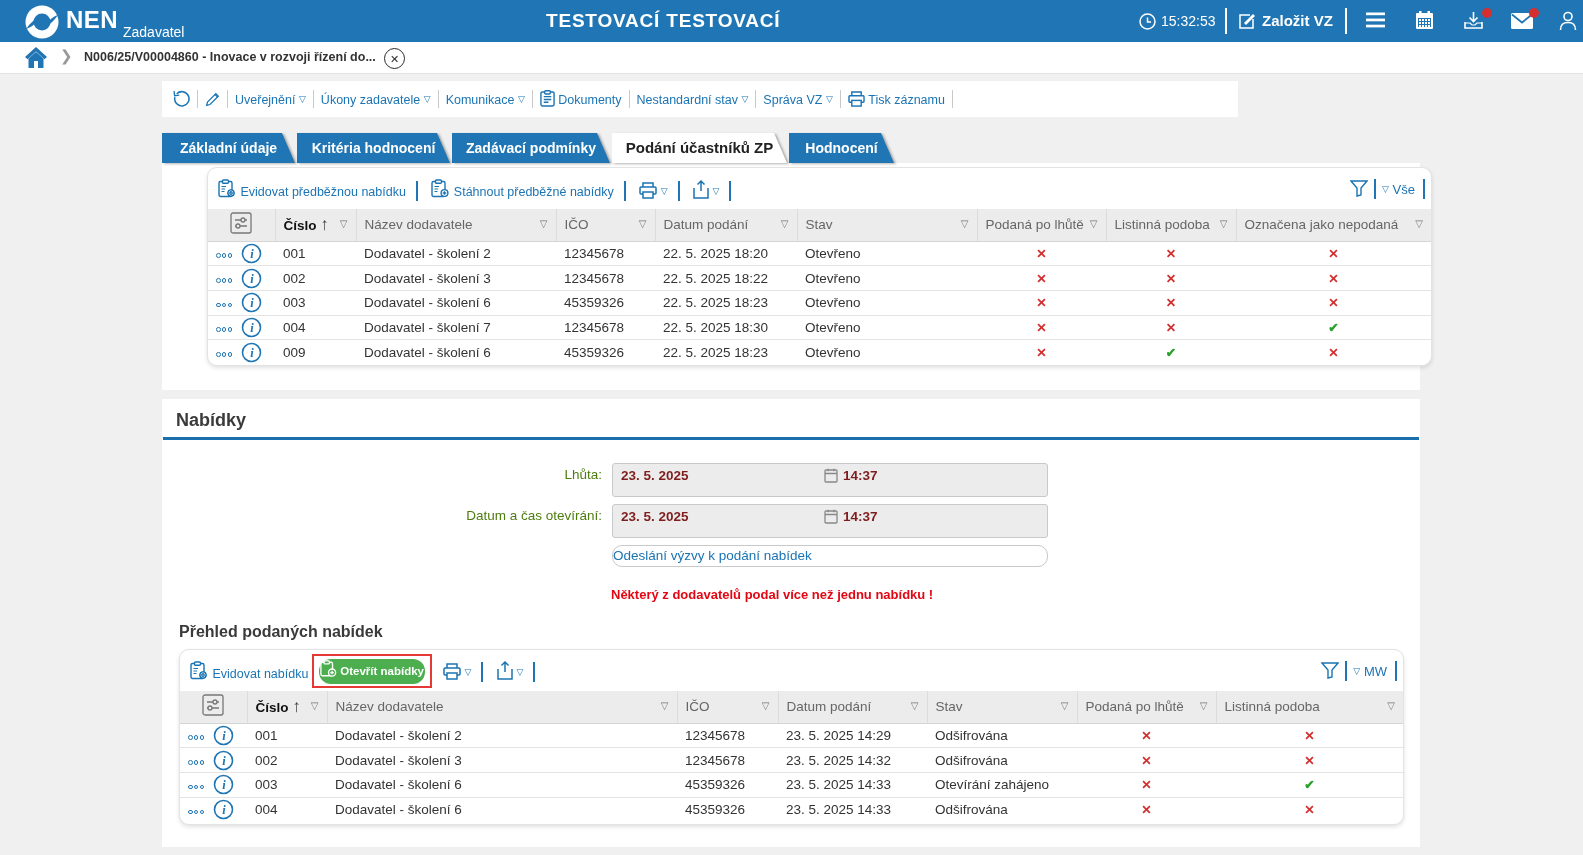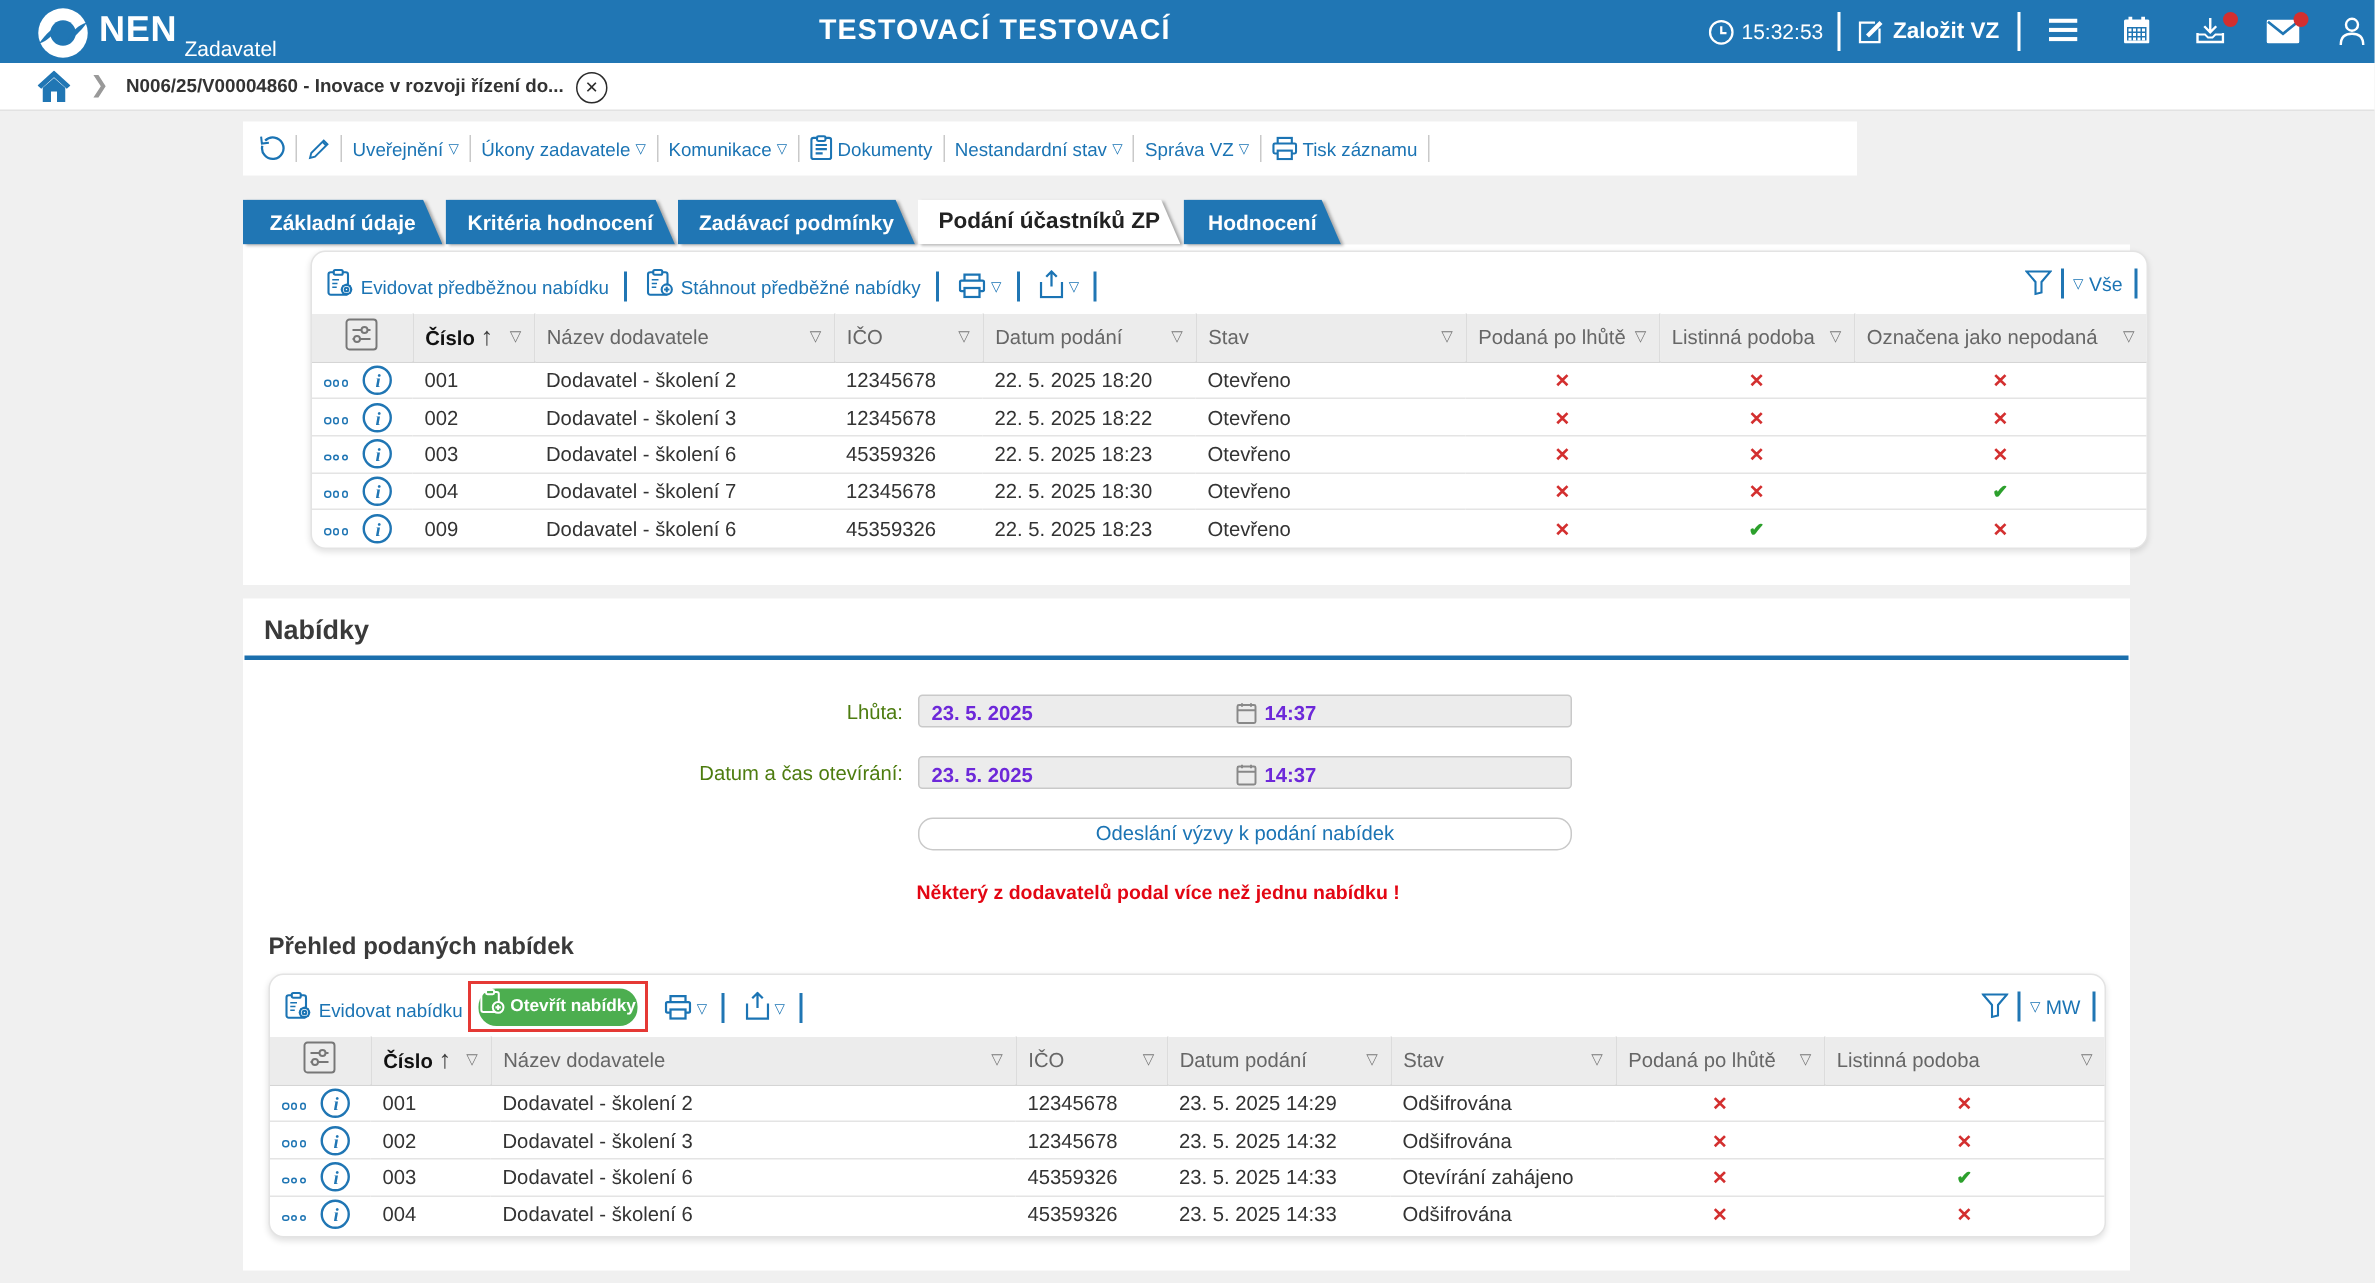--- a/index.html
+++ b/index.html
@@ -52,26 +52,26 @@
   table.grid tr:last-child td { border-bottom:none; }
   th .flt { position:absolute; right:8px; top:9px; color:#777; font-size:10px; }
   .xmark { color:#d32f2f; font-weight:bold; text-align:center; font-size:12.5px; }
   .vmark { color:#2ca02c; font-weight:bold; text-align:center; font-size:12.5px; }
   .dots span { display:inline-block; width:4.6px; height:4.6px; border:1.4px solid #2076b4; border-radius:50%; margin-right:1.2px; }
   .iinfo2 { vertical-align:-6px; margin-left:8px; }
   
   #h-nab { position:absolute; left:14px; top:11px; font-size:18px; font-weight:bold; color:#3a3a3a; }
   #rule { position:absolute; left:1px; top:38px; width:1256px; height:3px; background:#1b6fad; }
   .frm-label { position:absolute; font-size:13.5px; color:#4d7c0f; text-align:right; width:200px; }
-  .frm-input { position:absolute; left:450px; width:436px; height:22px; background:#ececec; border:1px solid #c9c9c9;
-     border-radius:3px; font-size:13.5px; font-weight:bold; color:#6d28d9; }
+  .frm-input { position:absolute; left:450px; width:436px; height:34px; background:#ececec; border:1px solid #c9c9c9;
+     border-radius:3px; font-size:13.5px; font-weight:bold; color:#7f1d1d; }
   .frm-input .d { position:absolute; left:8px; top:4px; }
   .frm-input .t { position:absolute; left:230px; top:4px; }
   #btn-odes { position:absolute; left:450px; top:146px; width:436px; height:22px; background:#fff; border:1px solid #c9c9c9;
-     border-radius:10px; color:#1b74b4; font-size:13.5px; text-align:center; line-height:20px; }
+     border-radius:10px; color:#1b74b4; font-size:13.5px; text-align:left; line-height:20px; }
   #warn { position:absolute; left:449px; top:188px; color:#e30613; font-weight:bold; font-size:13px; }
   #h-preh { position:absolute; left:17px; top:224px; font-size:16px; font-weight:bold; color:#3a3a3a; }
   #greenbtn { position:absolute; left:139px; top:9px; width:106px; height:25px; background:#4cae4f; border-radius:12px;
      color:#fff; font-weight:bold; font-size:11.5px; text-align:center; line-height:25px; }
   #redbox { position:absolute; left:132px; top:4px; width:120px; height:34px; border:2px solid #e53935; }
   svg.ic { vertical-align:-3px; }
 </style>
 </head>
 <body>
 <div id="topbar">

